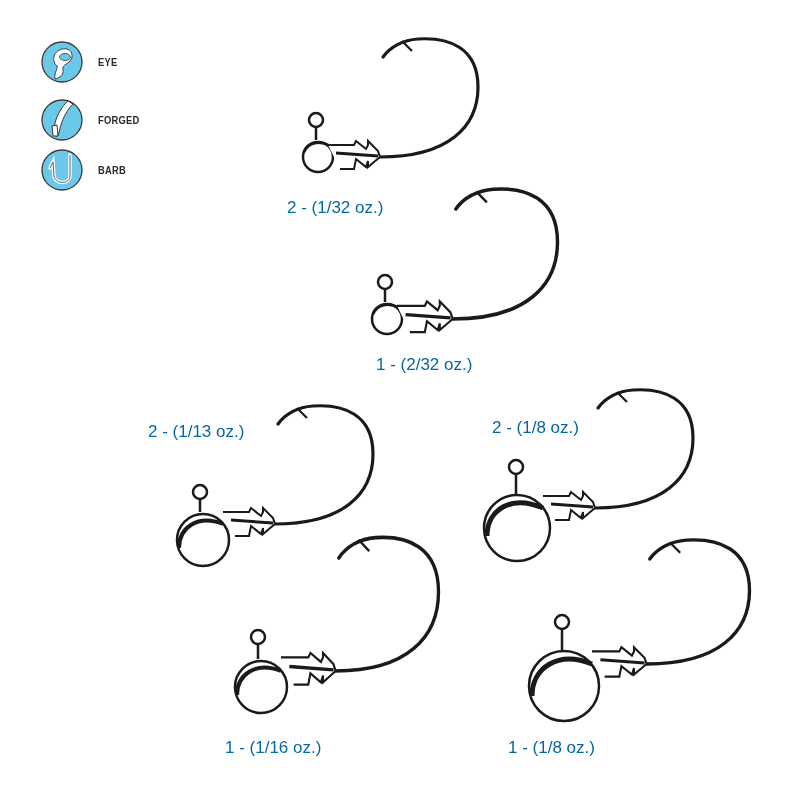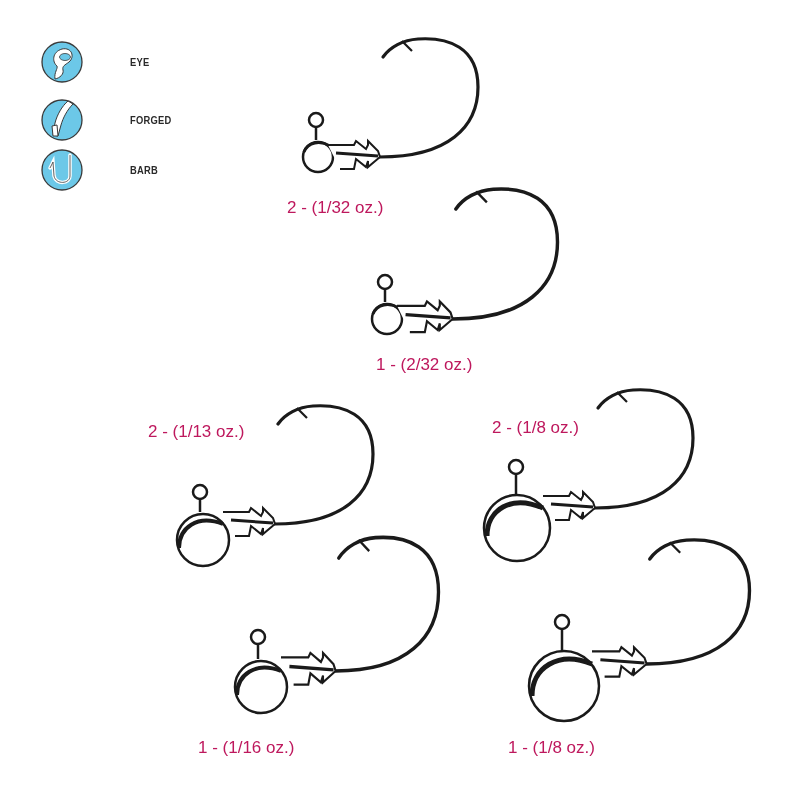--- a/index.html
+++ b/index.html
@@ -1,25 +1,25 @@
 <!DOCTYPE html>
 <html><head>
 <meta charset="utf-8">
 <style>
   html, body { margin:0; padding:0; background:#ffffff; }
   body { width:800px; height:800px; position:relative; overflow:hidden;
          font-family:"Liberation Sans", sans-serif; color:#1a1a1a; }
-  .legend-item { position:absolute; left:40px; display:flex; align-items:center;gap:32px; }
+  .legend-item { position:absolute; left:40px; display:flex; align-items:center; }
   .legend-icon { width:44px; height:44px; }
   .legend-label { margin-left:14px; font-family:"Liberation Sans", sans-serif;
                   font-size:11px; font-weight:bold; letter-spacing:0.3px; color:#2a2a2a;
                   transform:scaleX(0.85); transform-origin:left center; }
   .hook { position:absolute; }
   .hook svg { display:block; overflow:visible; }
-  .caption { position:absolute; font-size:17px; color:#be185d; white-space:nowrap;text-align:right; }
+  .caption { position:absolute; font-size:17px; color:#0369a1; white-space:nowrap;text-align:right; }
 </style>
 </head>
 <body>
 
 <svg width="0" height="0" style="position:absolute">
   <defs>
 
     <g id="jig">
 
       <path d="M52,0 C120,0 150,-30 150,-70 C150,-110 120,-120 90,-118 C75,-117 62,-110 55,-100" fill="none" stroke="#1a1a1a" stroke-width="3.2" stroke-linecap="round"></path>
@@ -113,21 +113,21 @@
   <svg width="230" height="170" viewBox="0 0 230 170">
     <circle cx="33" cy="82" r="7" fill="none" stroke="#1a1a1a" stroke-width="2.5"></circle>
     <line x1="33" y1="89" x2="33" y2="104" stroke="#1a1a1a" stroke-width="2.5"></line>
     <circle cx="36" cy="132" r="26" fill="#fff" stroke="#1a1a1a" stroke-width="2.5"></circle>
     <path d="M12,140 C12,120 30,106 56,116" fill="none" stroke="#1a1a1a" stroke-width="4"></path>
     <g transform="translate(56,116) scale(1.05,1.13)">
         <use href="#jig"></use>
       </g>
   </svg>
 </div>
-<div class="caption" style="left:198px;top:738px">1 - (1/16 oz.)</div>
+<div class="caption" style="left:225px;top:738px">1 - (1/16 oz.)</div>
 
 <div class="hook" style="left:520px;top:540px">
   <svg width="260" height="190" viewBox="0 0 260 190">
     <circle cx="42" cy="82" r="7" fill="none" stroke="#1a1a1a" stroke-width="2.5"></circle>
     <line x1="42" y1="89" x2="42" y2="110" stroke="#1a1a1a" stroke-width="2.5"></line>
     <circle cx="44" cy="146" r="35" fill="#fff" stroke="#1a1a1a" stroke-width="2.5"></circle>
     <path d="M12,156 C12,128 38,110 72,124" fill="none" stroke="#1a1a1a" stroke-width="5"></path>
     <g transform="translate(72,124) scale(1.05,1.05)">
         <use href="#jig"></use>
       </g>

